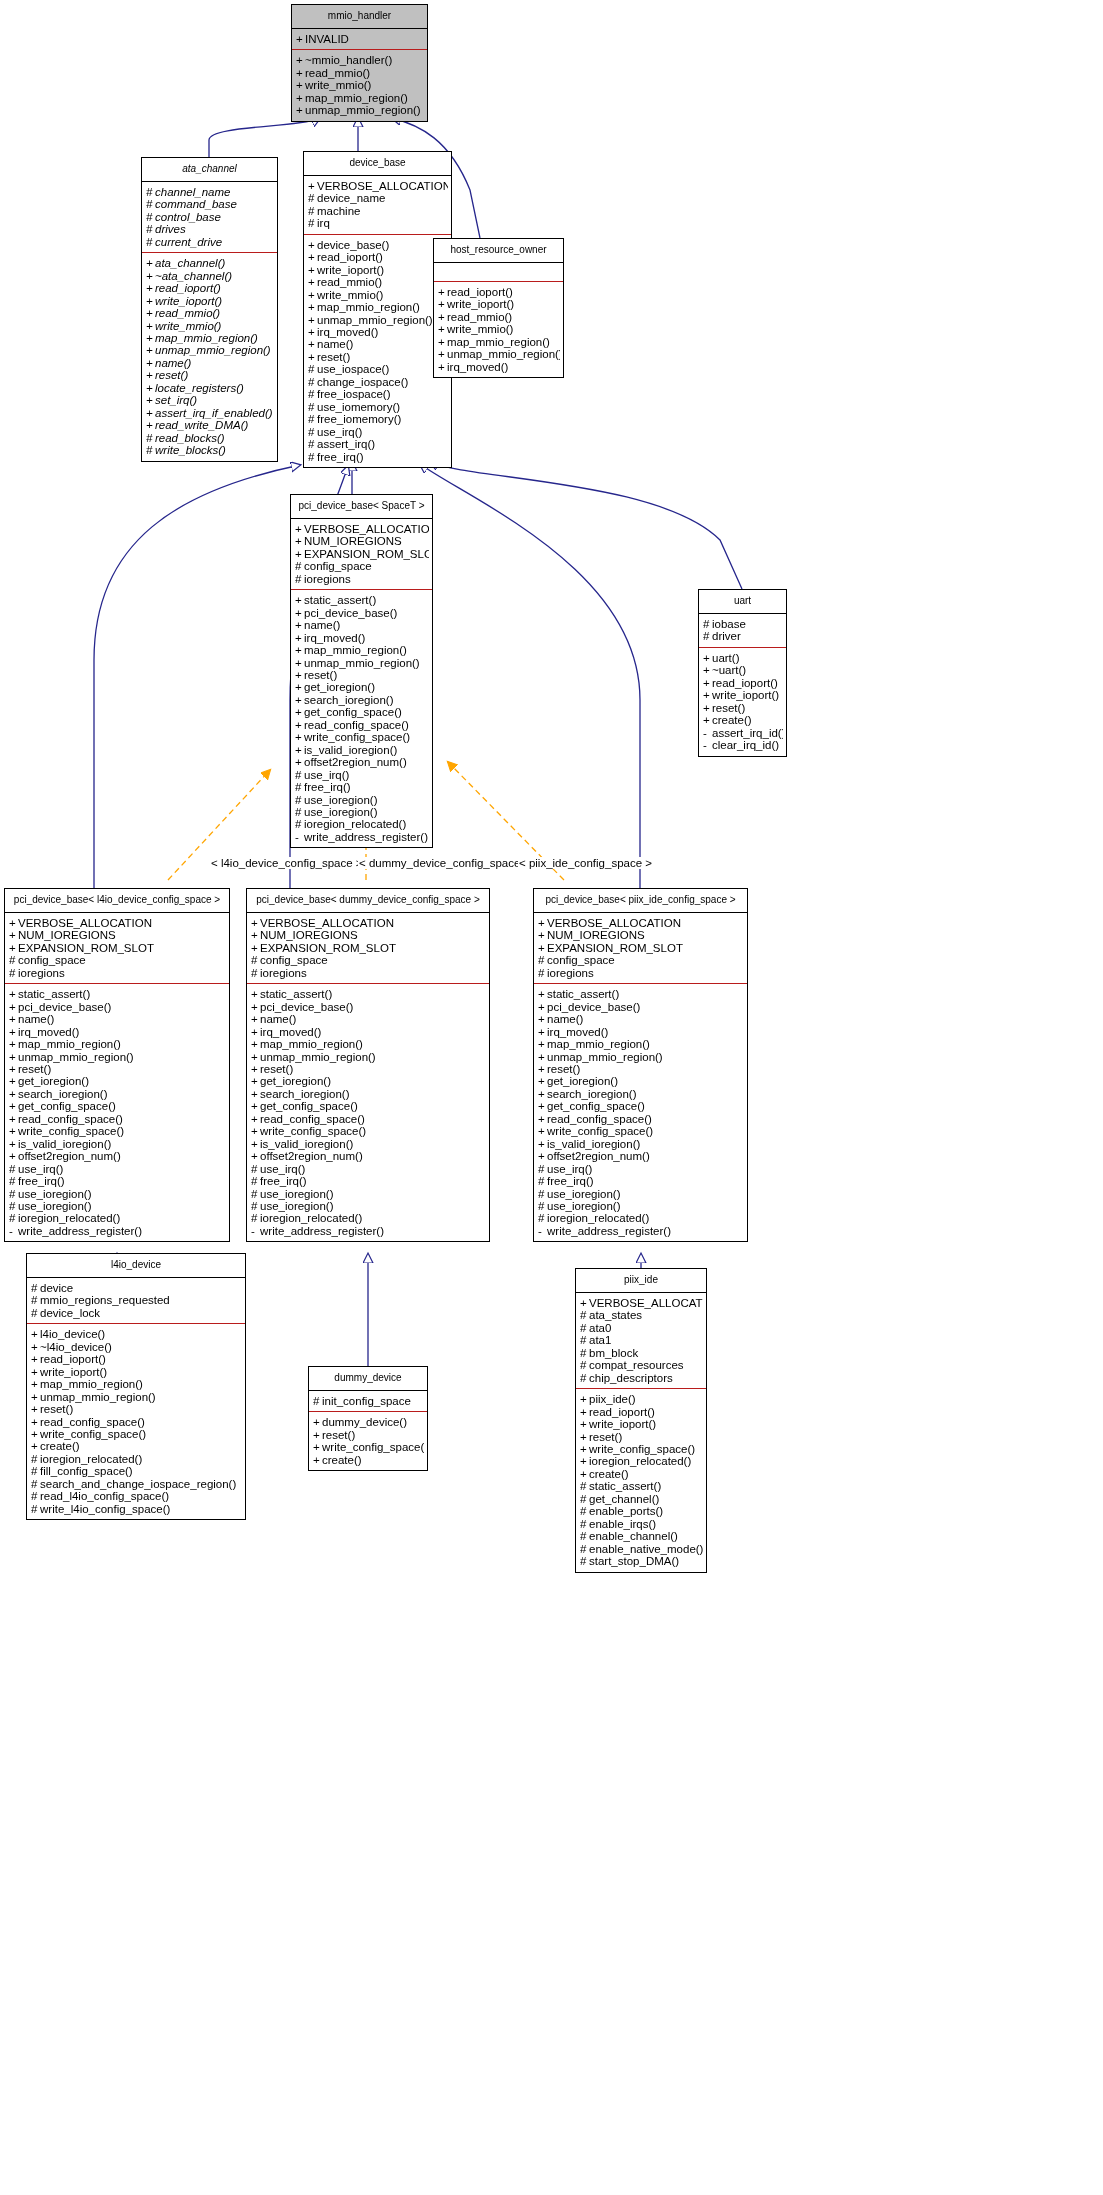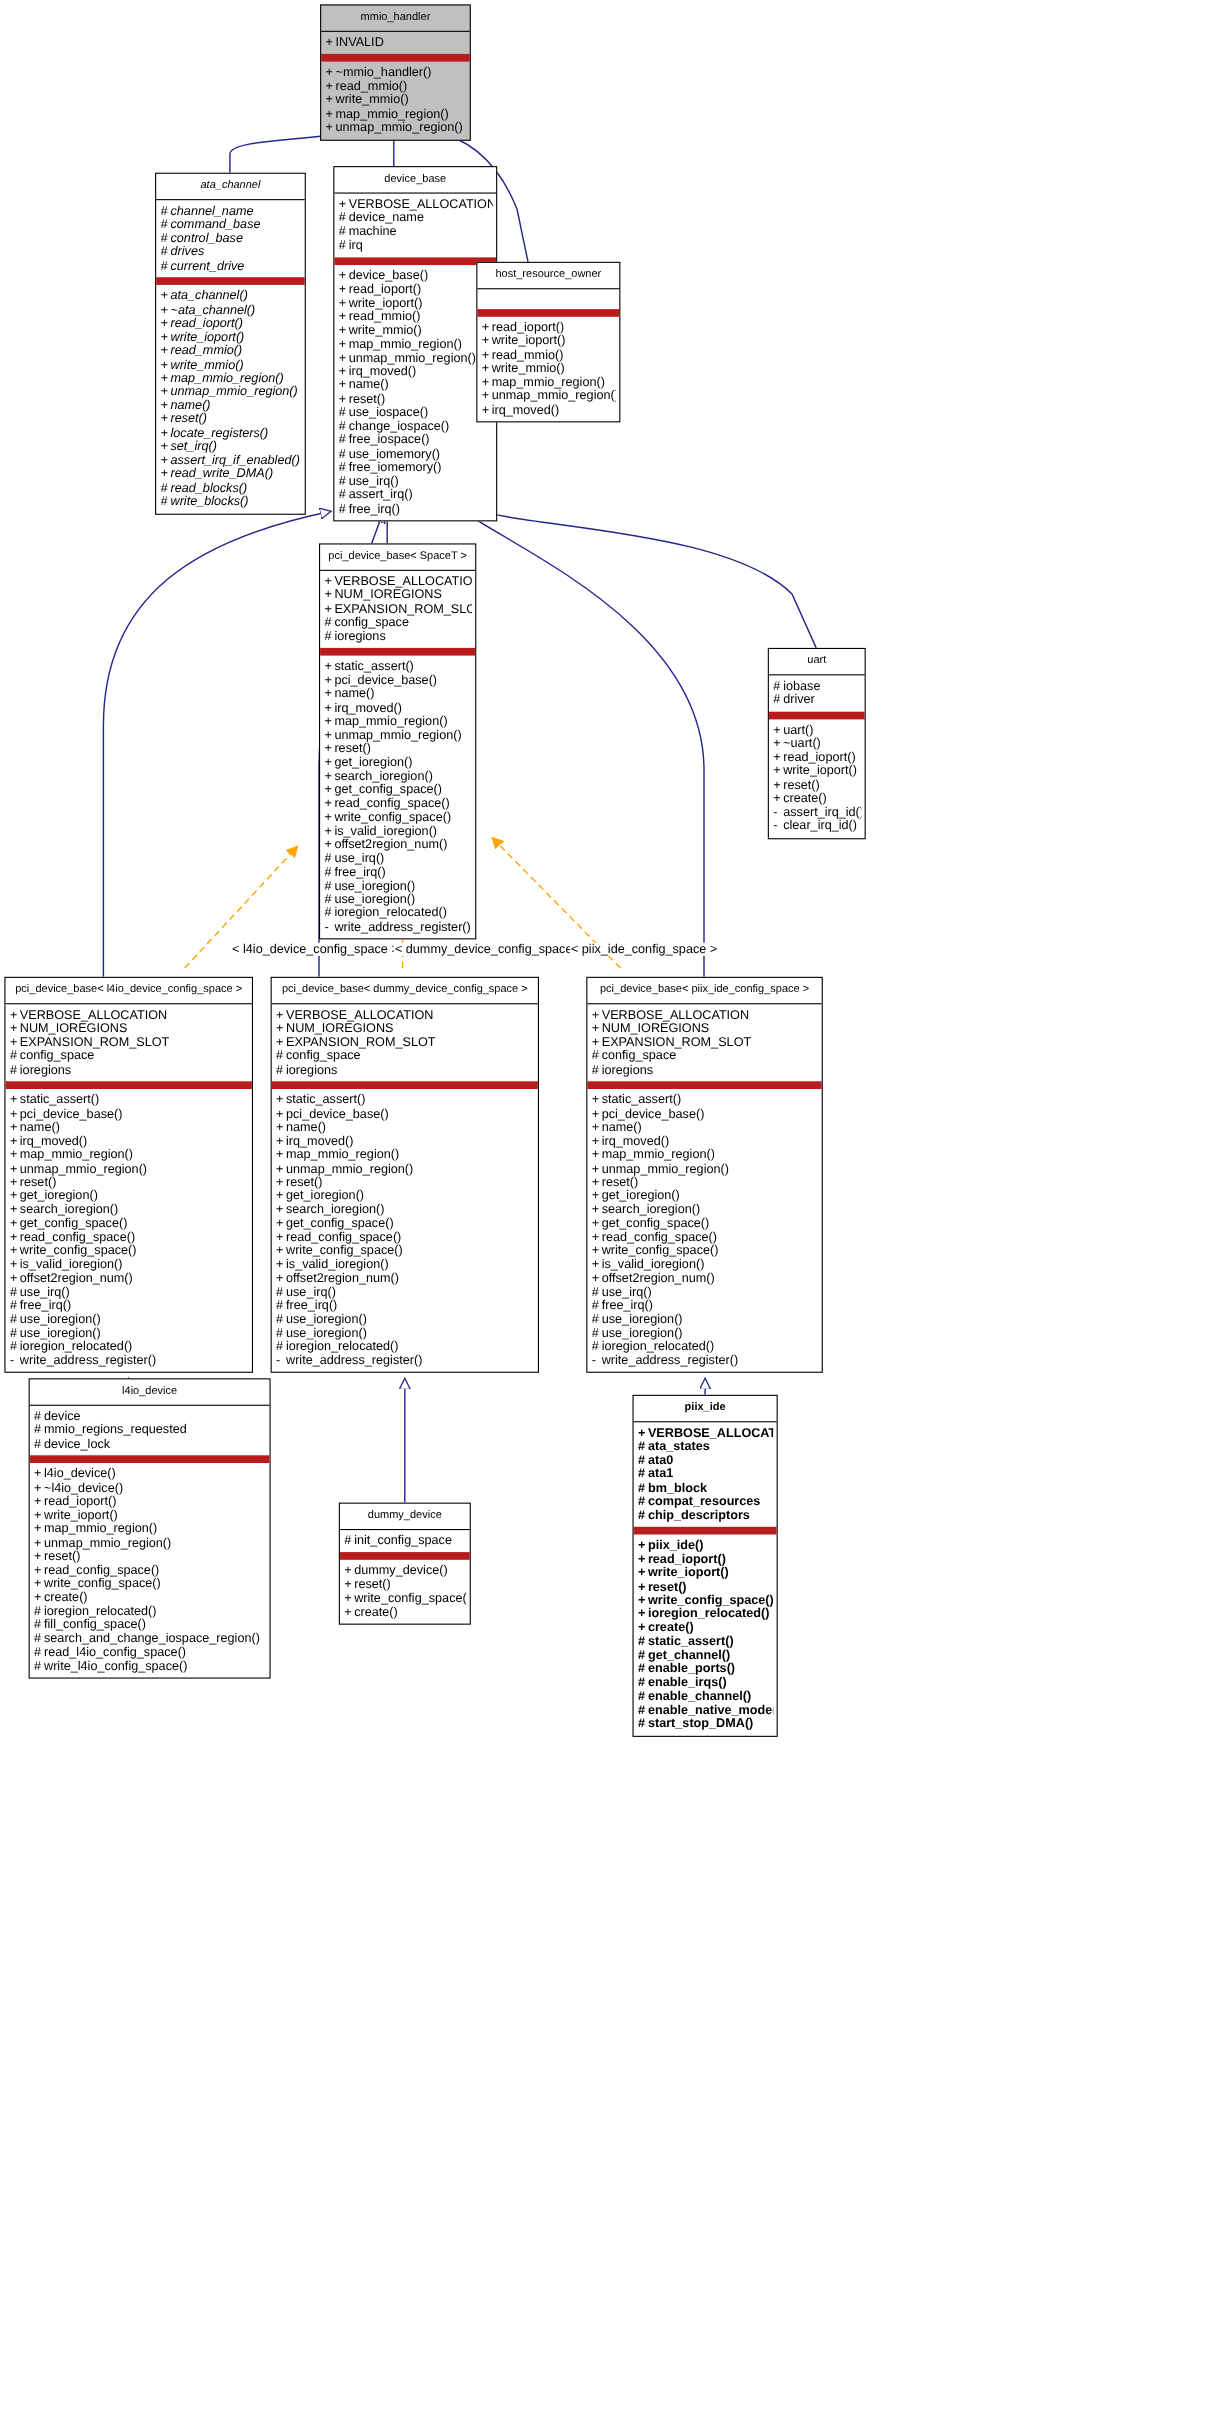--- a/index.html
+++ b/index.html
@@ -38,21 +38,21 @@
     font-size: 10px;
     color: #000000;
     line-height: 14px;
     padding: 4px 4px 5px 4px;
     border-bottom: 1px solid #000000;
     white-space: nowrap;
     overflow: hidden;
   }
   .uml-section {
     padding: 4px 3px 4px 4px;
-    border-bottom: 7px solid #b91c1c;
+    border-bottom: 1px solid #b91c1c;
   }
   .uml-section:last-child {
     border-bottom: none;
   }
   .uml-section.empty-section {
     height: 18px;
     padding: 0;
   }
   .uml-row {
     font-size: 11.5px;
@@ -385,21 +385,21 @@
         <div class="uml-section">
           <div class="uml-row"><span class="vis">#</span><span>init_config_space</span></div>
         </div>
         <div class="uml-section">
           <div class="uml-row"><span class="vis">+</span><span>dummy_device()</span></div>
           <div class="uml-row"><span class="vis">+</span><span>reset()</span></div>
           <div class="uml-row"><span class="vis">+</span><span>write_config_space()</span></div>
           <div class="uml-row"><span class="vis">+</span><span>create()</span></div>
         </div>
       </div>
-      <div class="uml-box" style="left: 575px; top: 1268px; width: 132px; font-weight: bold;">
+      <div class="uml-box" style="left: 575px; top: 1268px; width: 132px;">
         <div class="uml-title">piix_ide</div>
         <div class="uml-section">
           <div class="uml-row"><span class="vis">+</span><span>VERBOSE_ALLOCATION</span></div>
           <div class="uml-row"><span class="vis">#</span><span>ata_states</span></div>
           <div class="uml-row"><span class="vis">#</span><span>ata0</span></div>
           <div class="uml-row"><span class="vis">#</span><span>ata1</span></div>
           <div class="uml-row"><span class="vis">#</span><span>bm_block</span></div>
           <div class="uml-row"><span class="vis">#</span><span>compat_resources</span></div>
           <div class="uml-row"><span class="vis">#</span><span>chip_descriptors</span></div>
         </div>

